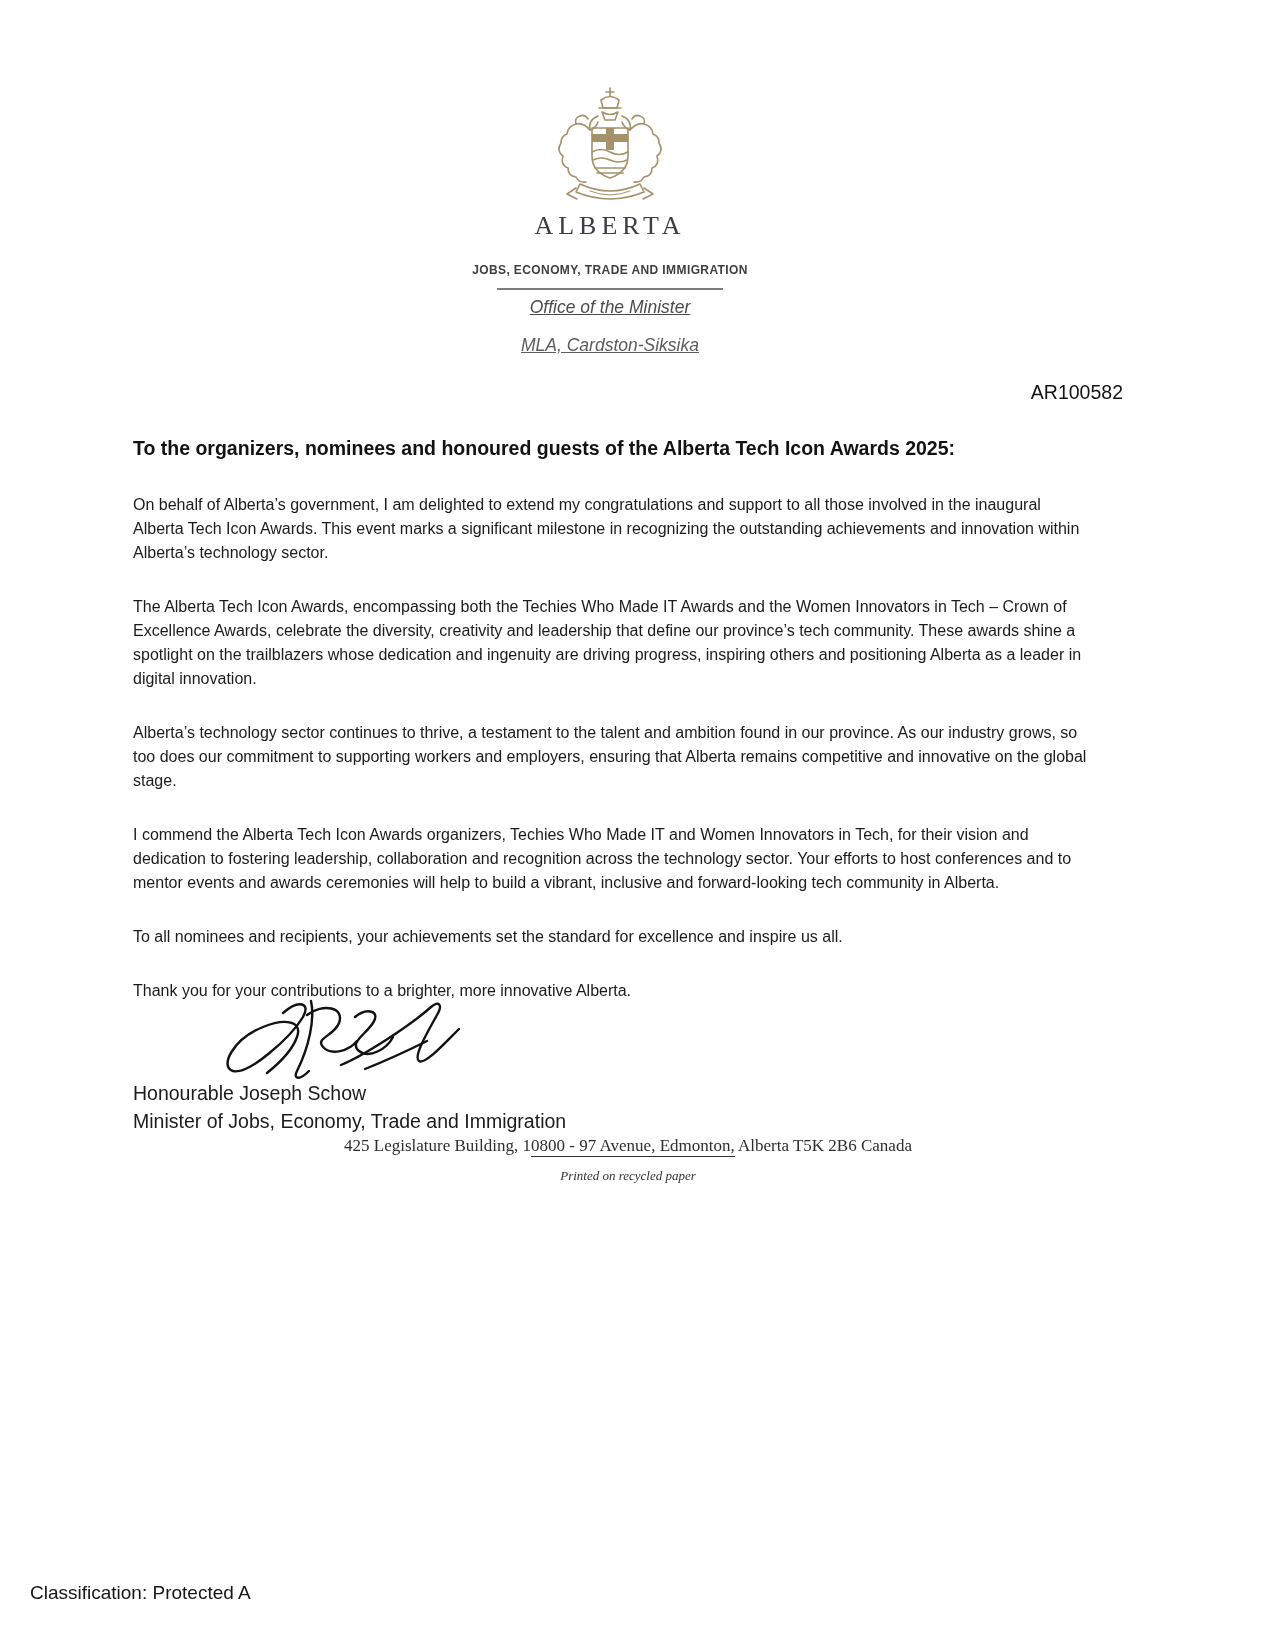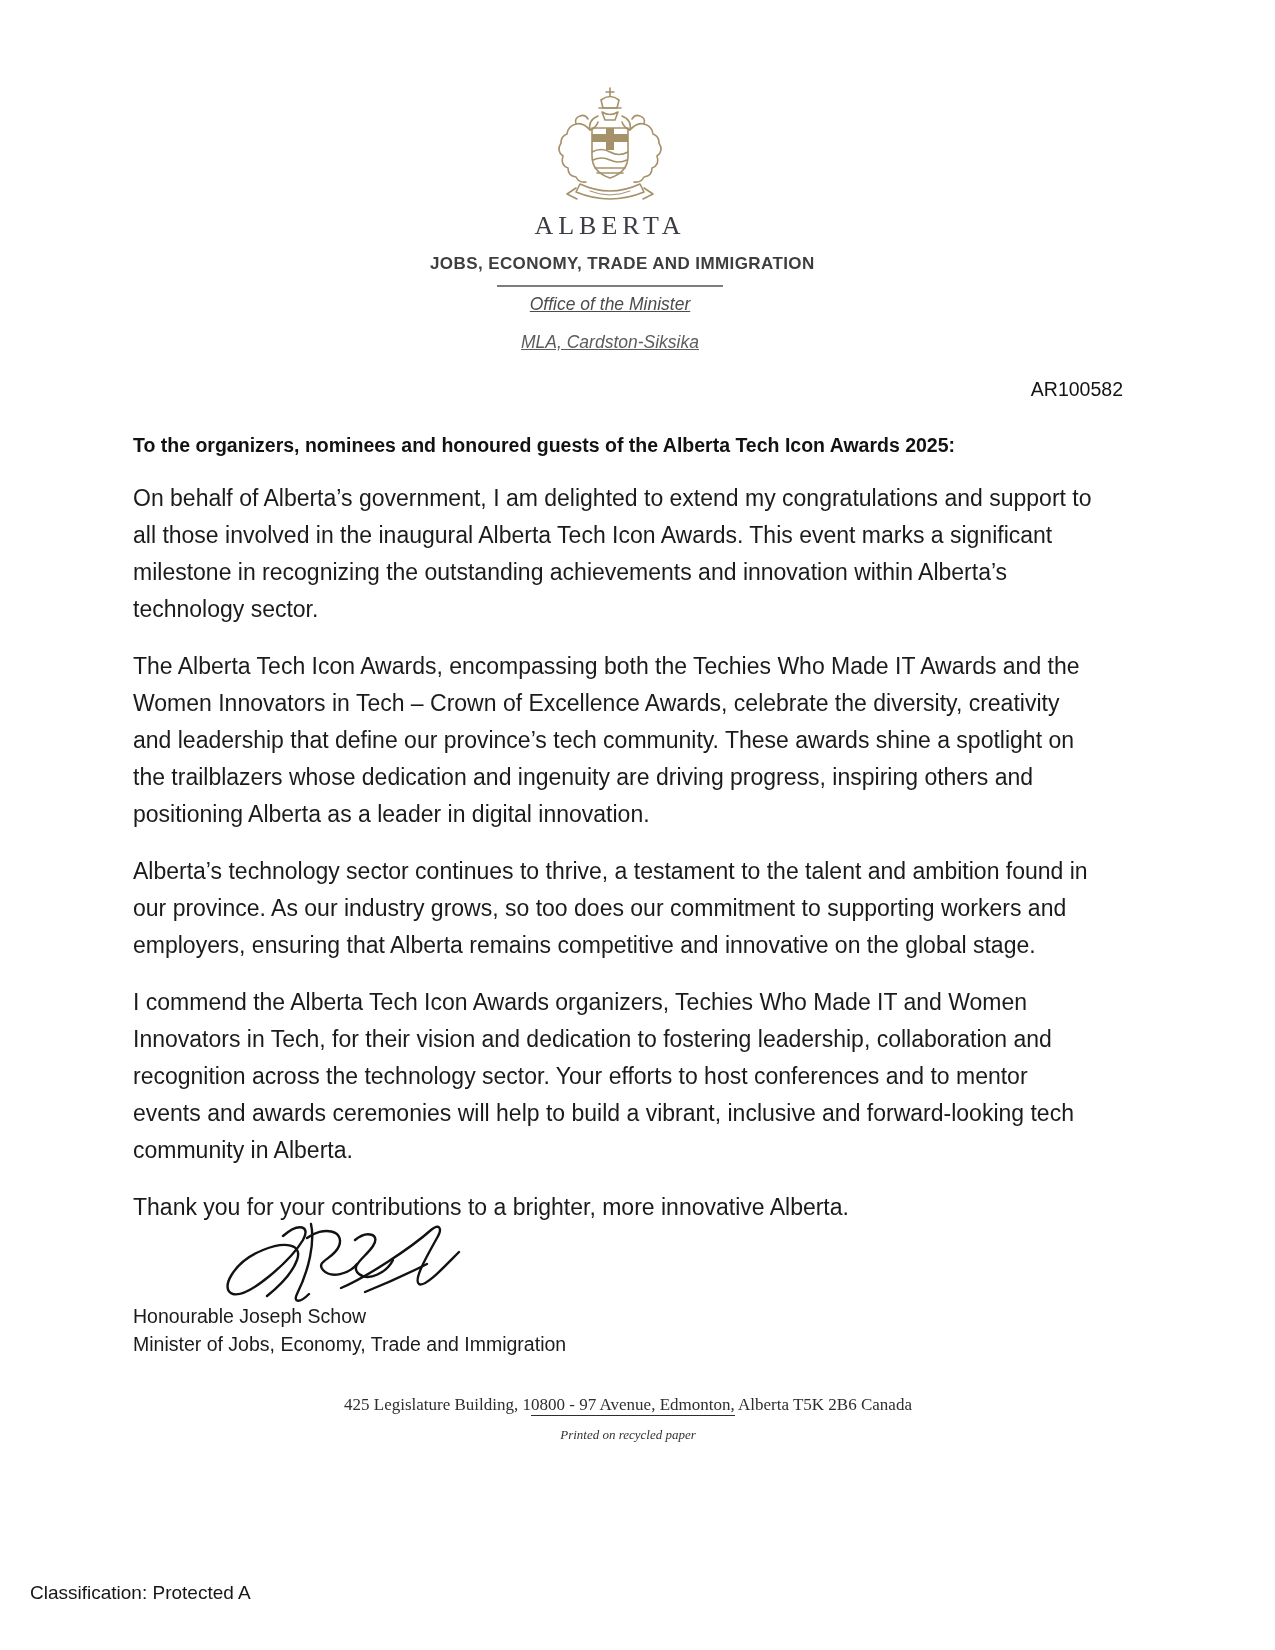--- a/index.html
+++ b/index.html
@@ -16,45 +16,45 @@
 
   
   .masthead { width:360px; margin:0 auto; position:relative; left:-18px; text-align:center; }
   .crest { display:block; margin:0 auto; }
   .wordmark {
     font-family:"Liberation Serif", serif;
     font-size:26px; letter-spacing:5px;
     color:#3d3c44; margin-top:3px; white-space:nowrap;
   }
   .dept {
-    font-size:17px; font-weight:bold; color:#3e3e3e;
-    letter-spacing:0.4px; margin-top:13px; white-space:nowrap;
+    font-size:12px; font-weight:bold; color:#3e3e3e;
+    letter-spacing:0.4px; margin-top:22px; white-space:nowrap;
   }
   .divider { width:226px; border-top:2px solid #7d7d7d; margin:11px auto 7px; }
   .office-line1, .office-line2 {
     font-style:italic; font-size:17.5px; line-height:21.5px; color:#4c4c4c;text-decoration:underline;
   }
   .office-line2 { color:#5c5c5c;margin-top:16px; }
 
   
   .ref-block { text-align:right; font-size:19.5px; line-height:25px; margin-top:24px; color:#141414; }
 
   
   .salutation {
     font-weight:bold; font-size:19.5px; line-height:28.5px;
     margin-top:29px; max-width:960px; color:#121212;
   }
-  .para { font-size:23px; line-height:37px; margin-top:20px; max-width:960px; }
+  .para { font-size:16px; line-height:24px; margin-top:30px; max-width:960px; }
   .closing { font-size:19.5px; line-height:28.5px; margin-top:28px; }
   .signature-wrap { display:block; margin:-12px 0 -8px 82px; width:250px; height:96px; }
   .signatory-name, .signatory-title { font-size:19.5px; line-height:28.5px; }
 
   
   .footer-address {
-    margin-top:36px; text-align:center;
+    text-align:center;
     font-family:"Liberation Serif", serif;
     font-size:17px; color:#2e2e2e; white-space:nowrap;
   }
   .addr-underline { border-bottom:1.5px solid #2e2e2e; padding-bottom:1px; }
   .recycled {
     text-align:center; font-family:"Liberation Serif", serif;
     font-style:italic; font-size:13px; margin-top:12px; color:#333333;
   }
   .classification {
     position:absolute; left:30px; bottom:46px;
@@ -106,20 +106,21 @@
   <div class="ref-block">
     <div>AR100582</div>
   </div>
 
   <div class="salutation">To the organizers, nominees and honoured guests of the Alberta Tech Icon Awards 2025:</div>
 
   <div class="para">On behalf of Alberta’s government, I am delighted to extend my congratulations and support to all those involved in the inaugural Alberta Tech Icon Awards. This event marks a significant milestone in recognizing the outstanding achievements and innovation within Alberta’s technology sector.</div>
   <div class="para">The Alberta Tech Icon Awards, encompassing both the Techies Who Made IT Awards and the Women Innovators in Tech – Crown of Excellence Awards, celebrate the diversity, creativity and leadership that define our province’s tech community. These awards shine a spotlight on the trailblazers whose dedication and ingenuity are driving progress, inspiring others and positioning Alberta as a leader in digital innovation.</div>
   <div class="para">Alberta’s technology sector continues to thrive, a testament to the talent and ambition found in our province. As our industry grows, so too does our commitment to supporting workers and employers, ensuring that Alberta remains competitive and innovative on the global stage.</div>
   <div class="para">I commend the Alberta Tech Icon Awards organizers, Techies Who Made IT and Women Innovators in Tech, for their vision and dedication to fostering leadership, collaboration and recognition across the technology sector. Your efforts to host conferences and to mentor events and awards ceremonies will help to build a vibrant, inclusive and forward-looking tech community in Alberta.</div>
+  <div class="para">To all nominees and recipients, your achievements set the standard for excellence and inspire us all.</div>
   <div class="para">Thank you for your contributions to a brighter, more innovative Alberta.</div>
 
 
   <span class="signature-wrap">
     <svg width="250" height="96" viewBox="0 0 250 96" aria-hidden="true">
       <g fill="none" stroke="#121212" stroke-width="2.4" stroke-linecap="round">
         <path d="M68,22 C84,8 96,12 88,26 C76,46 34,84 18,80 C4,76 18,48 48,36 C70,27 88,30 82,46 C77,60 62,74 52,82"></path>
         <path d="M96,10 C100,28 94,56 82,80 C78,88 84,90 94,80"></path>
         <path d="M92,24 C108,12 130,16 124,32 C119,45 100,47 108,56 C116,65 134,60 142,50"></path>
         <path d="M140,26 C152,16 166,20 158,32 C150,44 134,52 144,60 C154,68 172,58 178,46"></path>

